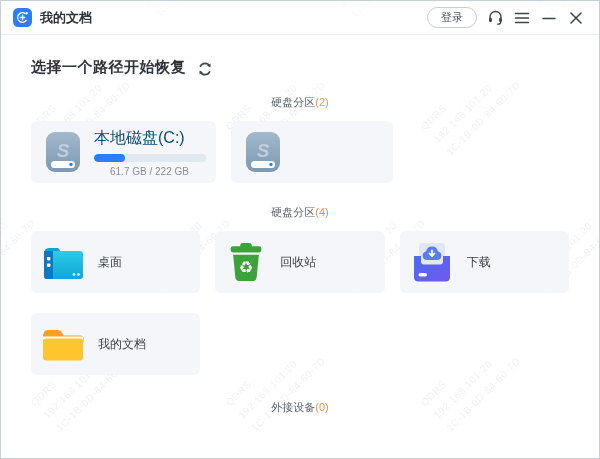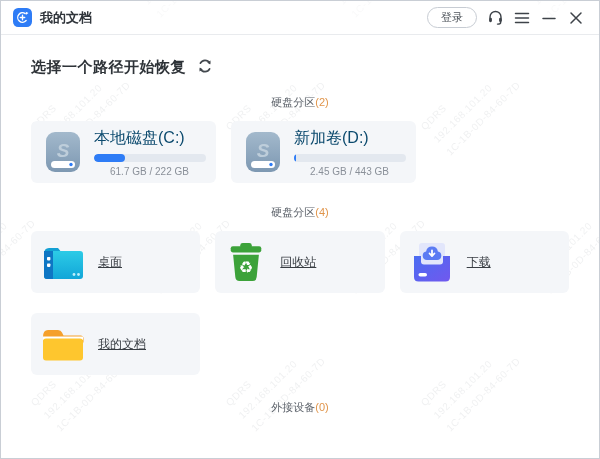--- a/index.html
+++ b/index.html
@@ -20,42 +20,42 @@
   .app-icon { width:19px; height:19px; display:inline-flex; }
   .app-title { margin-left:8px; font-size:13px; font-weight:700; color:#30353b; }
   .tb-right { margin-left:auto; display:flex; align-items:center; gap:9px; }
   .login-btn { font-size:11px; color:#4e545b; border:1px solid #c7ccd3; border-radius:11px;
                padding:2.5px 13px; background:#fff; cursor:pointer; line-height:1.2; }
   .tb-icon { width:18px; height:18px; display:inline-flex; align-items:center;
              justify-content:center; cursor:pointer; color:#3e4349; }
 
   
   .content { position:relative; z-index:1; padding:0 30px; }
-  .page-title-row { display:flex; align-items:flex-start; margin-top:23px; }
+  .page-title-row { display:flex; align-items:flex-end; margin-top:23px; }
   .page-title { font-size:15px; font-weight:700; color:#2e3338; letter-spacing:.5px; }
   .refresh-btn { margin-left:11px; width:16px; height:16px; display:inline-flex; cursor:pointer; }
 
   .section-row { display:flex; align-items:center; margin-top:18px;flex-direction:column; }
   .section-label { font-size:11px; color:#5d636b; white-space:nowrap; }
   .section-count { color:#e0954b; }
   .section-divider { flex:1; height:1px; background:#ededf0; margin-left:10px; }
 
   .grid { display:grid; grid-template-columns:repeat(3,1fr); gap:20px 15px; margin-top:11px; }
   .card { height:62px; background:#f4f6f9; border-radius:6px; display:flex;
           align-items:center; padding:0 10px; cursor:pointer; }
   .card .icon { flex:0 0 auto; display:inline-flex; }
 
   .drive-info { margin-left:9px; }
   .drive-name { font-size:16px; color:#0c4a6e; }
   .progress-track { width:112px; height:8px; border-radius:4px; background:#e3e8ef;
                     margin:5px 0 4px; overflow:hidden; }
   .progress-fill { height:100%; border-radius:4px; background:#2e7cf6; width:0; }
   .drive-usage { font-size:10px; color:#8a9099;padding-left:16px; }
 
-  .loc-name { font-size:12px; color:#383d43; margin-left:13px;text-decoration:underline; }
+  .loc-name { font-size:12px; color:#383d43; margin-left:13px; }
 
   .section-row.last { margin-top:25px; }
 </style>
 </head>
 <body>
 
 <div class="window">
 
   <div id="watermarks">
       <div class="wm" style="left: -65px; top: -60px;">QDRS
@@ -189,27 +189,20 @@
 
       <div class="card">
         <span class="icon">
           <svg viewBox="0 0 44 44" width="44" height="44">
             <rect x="5" y="2" width="34" height="40" rx="9" fill="url(#hddg)"></rect>
             <text x="22" y="27" font-size="19" font-weight="bold" font-style="italic" text-anchor="middle" fill="#c3d2de" opacity="0.9">S</text>
             <rect x="10" y="31" width="24" height="7" rx="3.5" fill="#fff"></rect>
             <circle cx="30" cy="34.5" r="1.7" fill="#2e7cf6"></circle>
           </svg>
         </span>
-        <div class="drive-info">
-          <div class="drive-name">新加卷(D:)</div>
-          <div class="progress-track">
-            <div class="progress-fill" style="width: 2%;"></div>
-          </div>
-          <div class="drive-usage">2.45 GB / 443 GB</div>
-        </div>
       </div>
     </div>
 
     <div class="section-row" style="margin-top:22px">
       <span class="section-label">
         <span>硬盘分区</span><span class="section-count">(4)</span>
       </span>
       <span class="section-divider"></span>
     </div>
 

